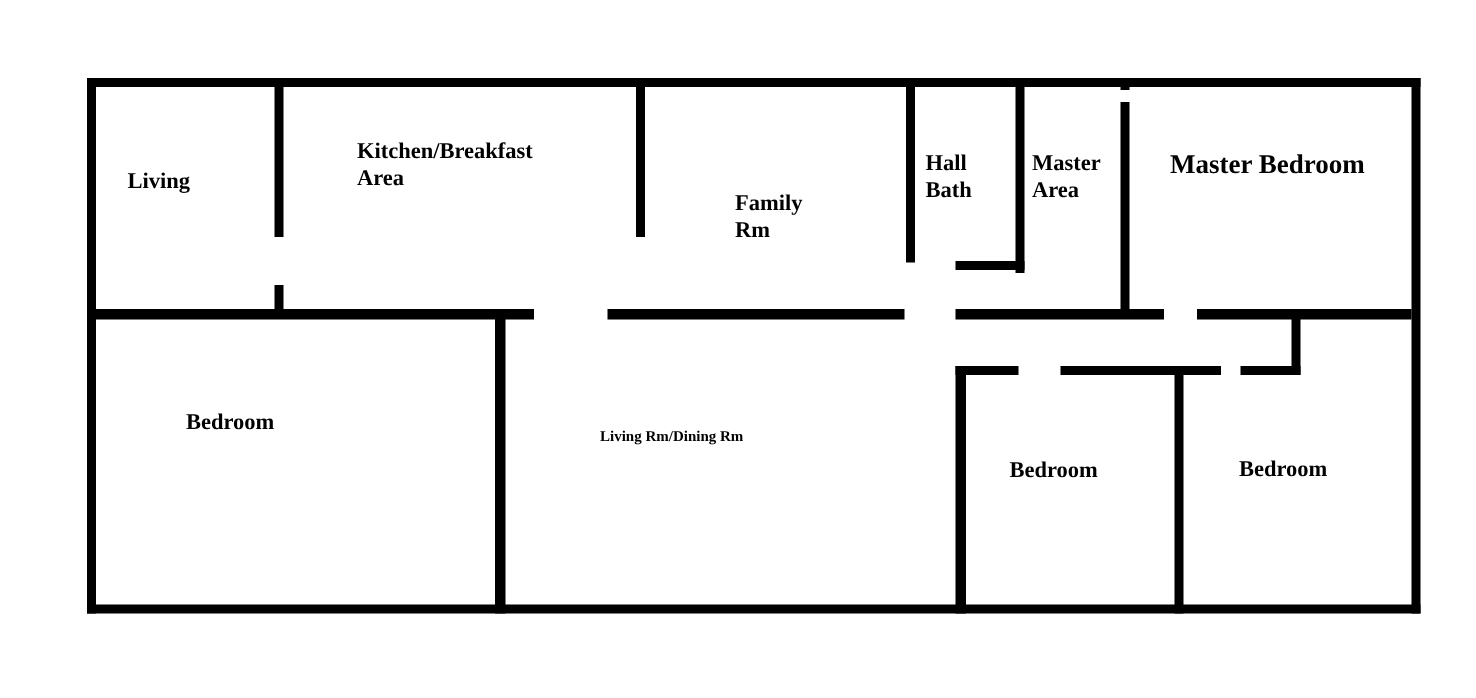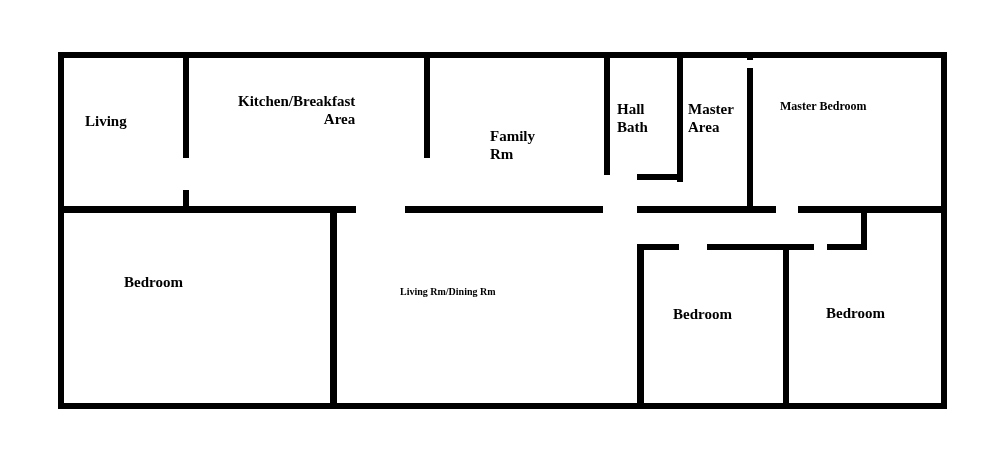--- a/index.html
+++ b/index.html
@@ -58,27 +58,27 @@
       <div class="wall" style="left: 330px; top: 209px; width: 7px; height: 200px; background: rgb(0, 0, 0);"></div>
       <div class="wall" style="left: 637px; top: 244px; width: 42px; height: 6px; background: rgb(0, 0, 0);"></div>
       <div class="wall" style="left: 707px; top: 244px; width: 107px; height: 6px; background: rgb(0, 0, 0);"></div>
       <div class="wall" style="left: 827px; top: 244px; width: 40px; height: 6px; background: rgb(0, 0, 0);"></div>
       <div class="wall" style="left: 861px; top: 212px; width: 6px; height: 38px; background: rgb(0, 0, 0);"></div>
       <div class="wall" style="left: 637px; top: 244px; width: 7px; height: 165px; background: rgb(0, 0, 0);"></div>
       <div class="wall" style="left: 783px; top: 244px; width: 6px; height: 165px; background: rgb(0, 0, 0);"></div>
     </div>
   <div id="labels-layer">
       <div class="room-label" style="left: 85px; top: 113px; font-size: 15px;">Living</div>
-      <div class="room-label" style="left: 238px; top: 93px; font-size: 15px; text-align: right;">Kitchen/Breakfast
+      <div class="room-label" style="left: 238px; top: 93px; font-size: 15px;">Kitchen/Breakfast
 Area</div>
       <div class="room-label" style="left: 490px; top: 111px; font-size: 15px; margin-top: 17px;">Family
 Rm</div>
       <div class="room-label" style="left: 617px; top: 101px; font-size: 15px;">Hall
 Bath</div>
       <div class="room-label" style="left: 688px; top: 101px; font-size: 15px;">Master
 Area</div>
-      <div class="room-label" style="left: 780px; top: 99px; font-size: 12px;">Master Bedroom</div>
+      <div class="room-label" style="left: 780px; top: 99px; font-size: 18px;">Master Bedroom</div>
       <div class="room-label" style="left: 124px; top: 274px; font-size: 15px;">Bedroom</div>
       <div class="room-label" style="left: 400px; top: 286px; font-size: 10px;">Living Rm/Dining Rm</div>
       <div class="room-label" style="left: 673px; top: 306px; font-size: 15px;">Bedroom</div>
       <div class="room-label" style="left: 826px; top: 305px; font-size: 15px;">Bedroom</div>
     </div>
 </div>
 
 </body></html>

